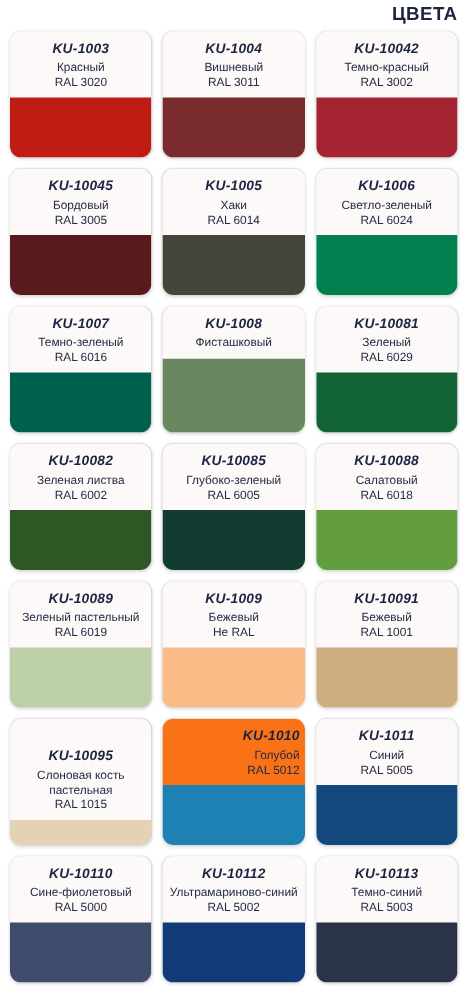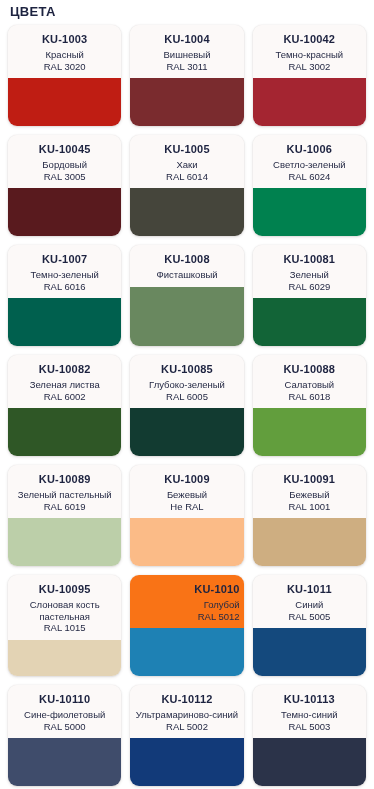--- a/index.html
+++ b/index.html
@@ -14,28 +14,29 @@
     overflow: hidden;
   }
   #page {
     width: 374px;
     height: 789px;
     background: #ffffff;
     padding: 0 8px 0 8px;
     position: relative;
   }
   .page-title {
-    font-size: 13px;
+    font-size: 15px;
     font-weight: bold;
     color: #1d2340;
     letter-spacing: 0.3px;
     padding: 5px 0 6px 2px;
     margin: 0;
     line-height: 14px;
     text-transform: uppercase;
+    text-align: right;
   }
   .grid {
     display: grid;
     grid-template-columns: repeat(3, 1fr);
     column-gap: 9px;
     row-gap: 9px;
   }
   .card {
     position: relative;
     background: #fcf9f8;
@@ -54,20 +55,21 @@
     flex: 0 0 auto;
   }
   .card-code {
     font-size: 11px;
     font-weight: bold;
     color: #1d2340;
     line-height: 13px;
     letter-spacing: 0.2px;
     display: block;
     margin-bottom: 3px;
+    font-style: italic;
   }
   .card-name {
     font-size: 9.5px;
     color: #252a45;
     line-height: 11.5px;
     display: block;
   }
   .card-ral {
     font-size: 9.5px;
     color: #252a45;
@@ -201,21 +203,21 @@
       </div>
       <div class="card">
         <div class="card-text" style="background: rgb(252, 249, 248);">
           <span class="card-code">KU-10091</span>
           <span class="card-name">Бежевый</span>
           <span class="card-ral">RAL 1001</span>
         </div>
         <div class="card-swatch" style="background: rgb(206, 174, 129);"></div>
       </div>
       <div class="card">
-        <div class="card-text" style="background: rgb(252, 249, 248);">
+        <div class="card-text" style="background: rgb(252, 249, 248); margin-top: 16px;">
           <span class="card-code">KU-10095</span>
           <span class="card-name">Слоновая кость пастельная</span>
           <span class="card-ral">RAL 1015</span>
         </div>
         <div class="card-swatch" style="background: rgb(227, 211, 180);"></div>
       </div>
       <div class="card">
         <div class="card-text" style="background: #f97316; text-align: right;">
           <span class="card-code">KU-1010</span>
           <span class="card-name">Голубой</span>

